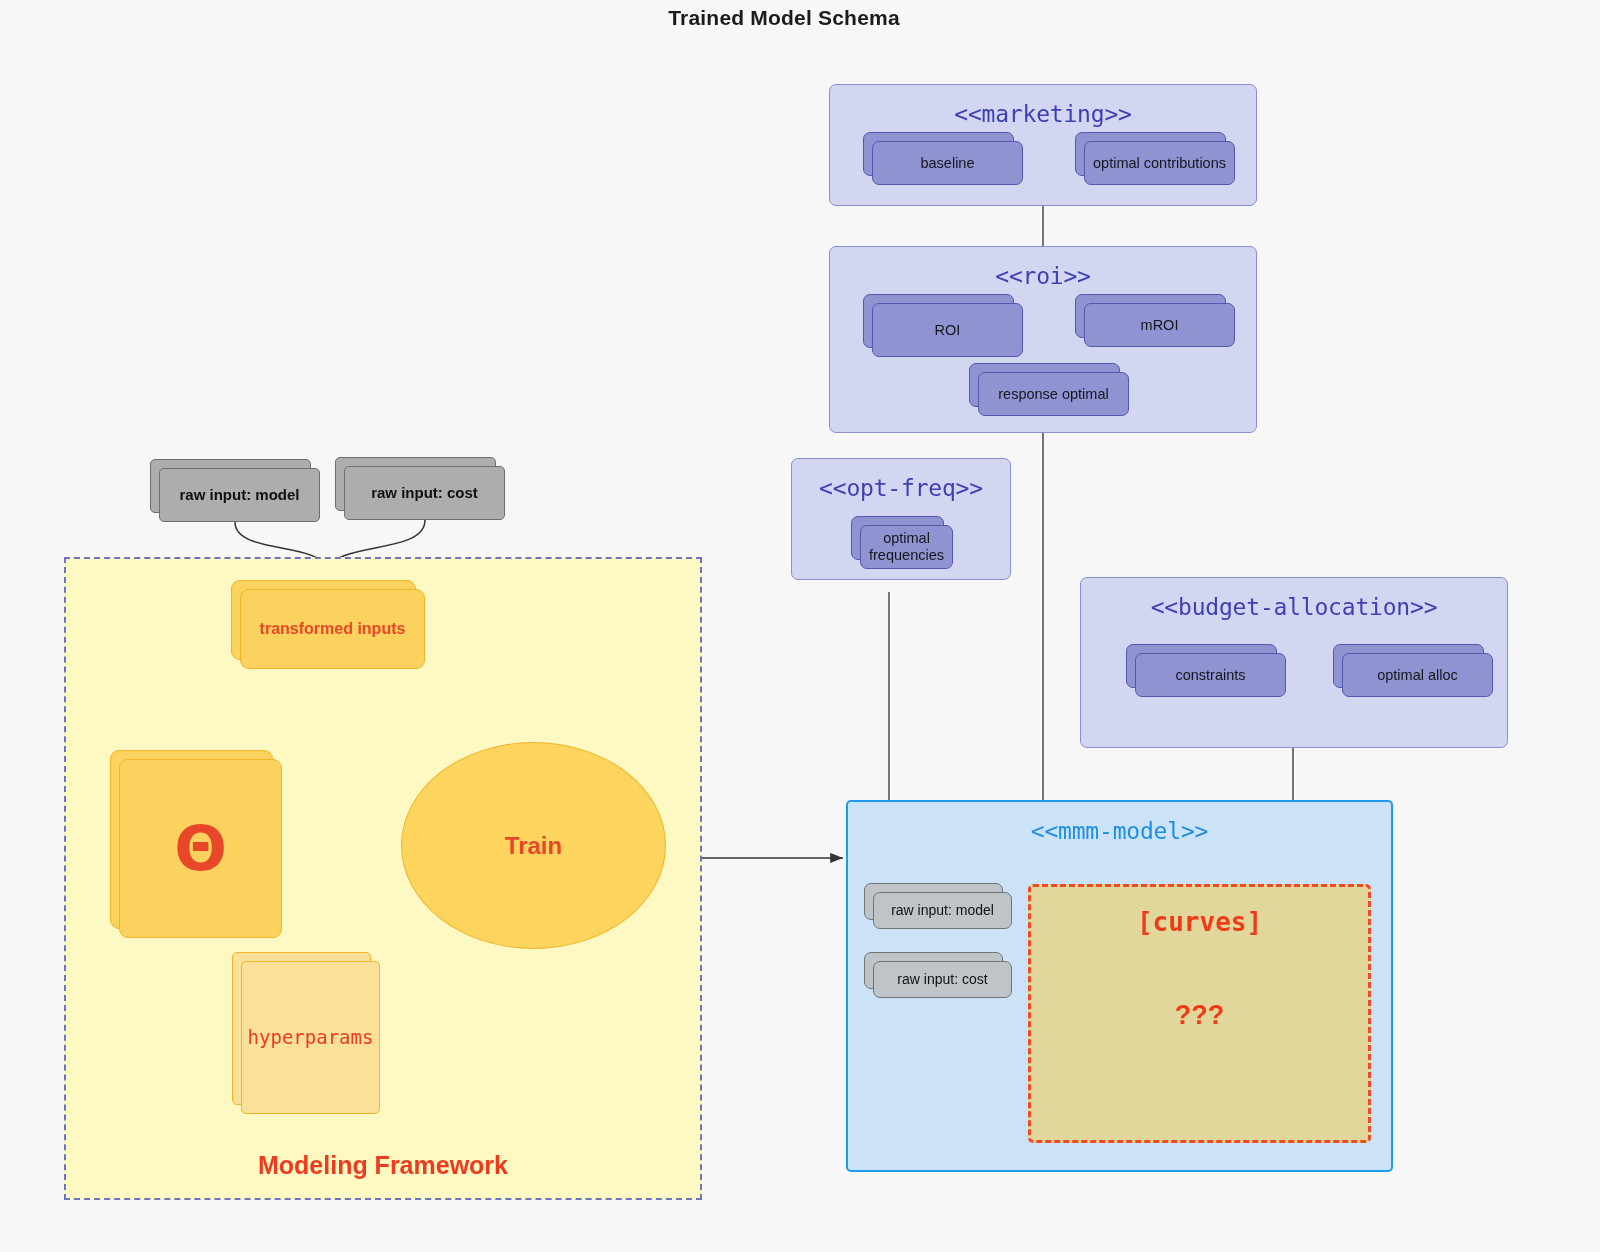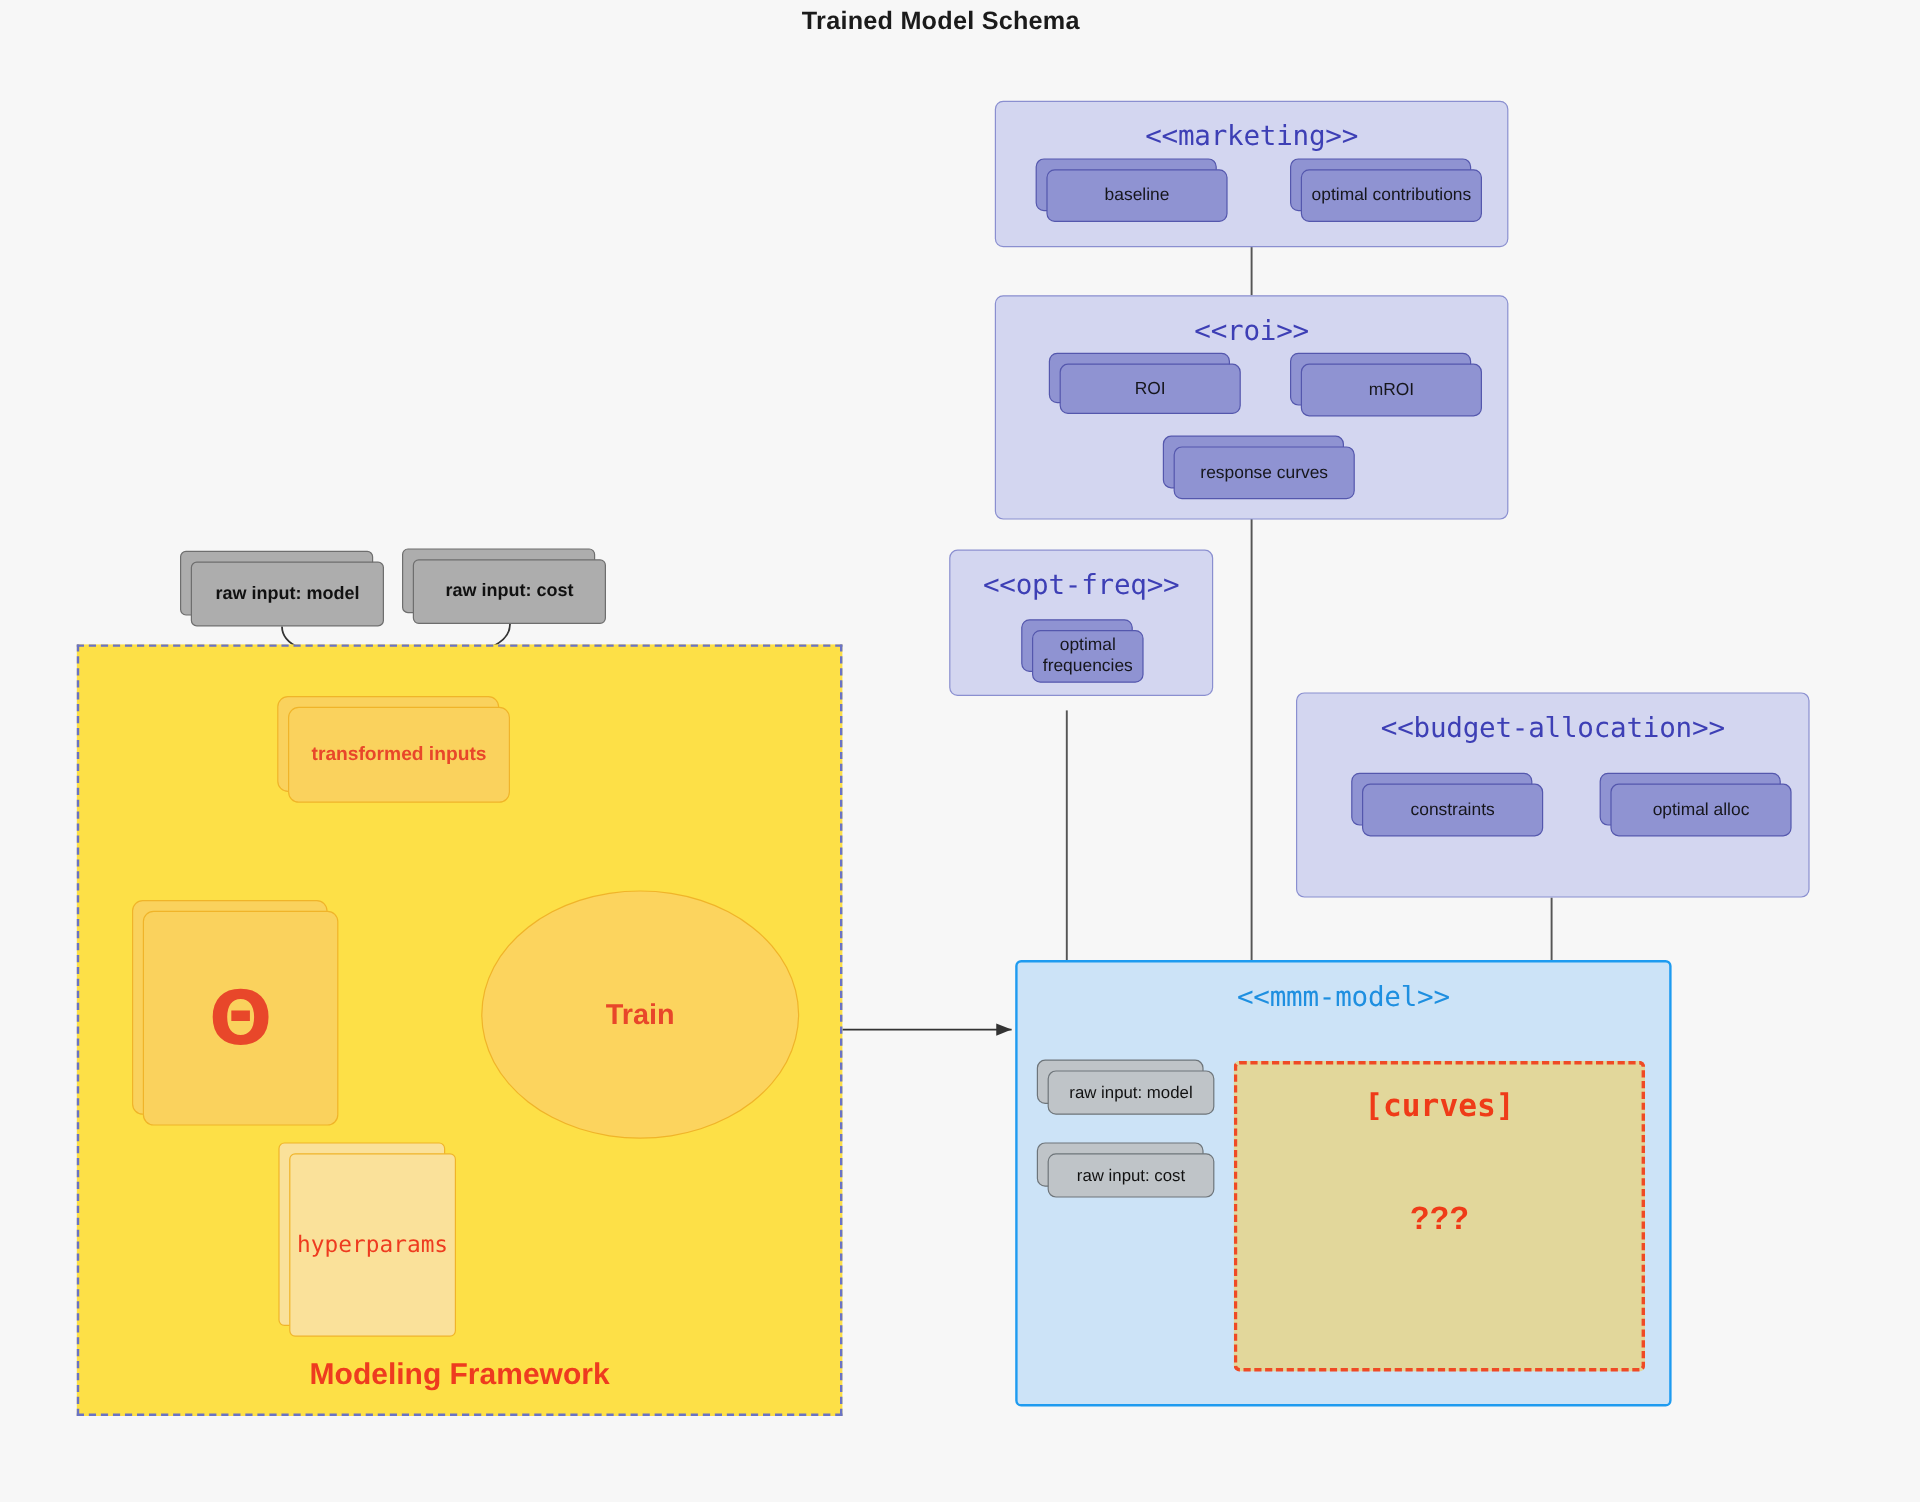--- a/index.html
+++ b/index.html
@@ -121,23 +121,24 @@
     color: #e8472a;
     font-size: 62px;
     font-weight: bold;
     font-family: "DejaVu Sans", sans-serif;
     line-height: 1;
   }
 
   
   .framework {
     position: absolute;
-    background: #fde047;
+    background: #fef9c3;
     border: 2px dashed #6a73c4;
     box-sizing: border-box;
+    margin-top: 20px;
   }
   .framework-label {
     position: absolute;
     left: 0; right: 0; bottom: 18px;
     text-align: center;
     color: #ee3b1f;
     font-size: 25px;
     font-weight: bold;
   }
 
@@ -245,31 +246,31 @@
       <div class="card-front">baseline</div>
     </div>
     <div class="stack n-purple" style="left:245px; top:47px; width:160px; height:53px;">
       <div class="card-back"></div>
       <div class="card-front">optimal contributions</div>
     </div>
   </div>
 
   <div class="pkg" style="left:829px; top:246px; width:428px; height:187px;">
     <div class="pkg-title">&lt;&lt;roi&gt;&gt;</div>
-    <div class="stack n-purple" style="left:44px; top:47px; width:160px; height:51px;">
+    <div class="stack n-purple" style="left:33px; top:47px; width:160px; height:63px;">
       <div class="card-back"></div>
       <div class="card-front">ROI</div>
     </div>
     <div class="stack n-purple" style="left:245px; top:47px; width:160px; height:53px;">
       <div class="card-back"></div>
       <div class="card-front">mROI</div>
     </div>
     <div class="stack n-purple" style="left:139px; top:116px; width:160px; height:53px;">
       <div class="card-back"></div>
-      <div class="card-front">response curves</div>
+      <div class="card-front">response optimal</div>
     </div>
   </div>
 
   <div class="pkg" style="left:779px; top:458px; width:220px; height:122px;margin-left:12px;">
     <div class="pkg-title">&lt;&lt;opt-freq&gt;&gt;</div>
     <div class="stack n-purple" style="left:59px; top:57px; width:102px; height:53px;border-radius:14px;">
       <div class="card-back"></div>
       <div class="card-front">optimal frequencies</div>
     </div>
   </div>

